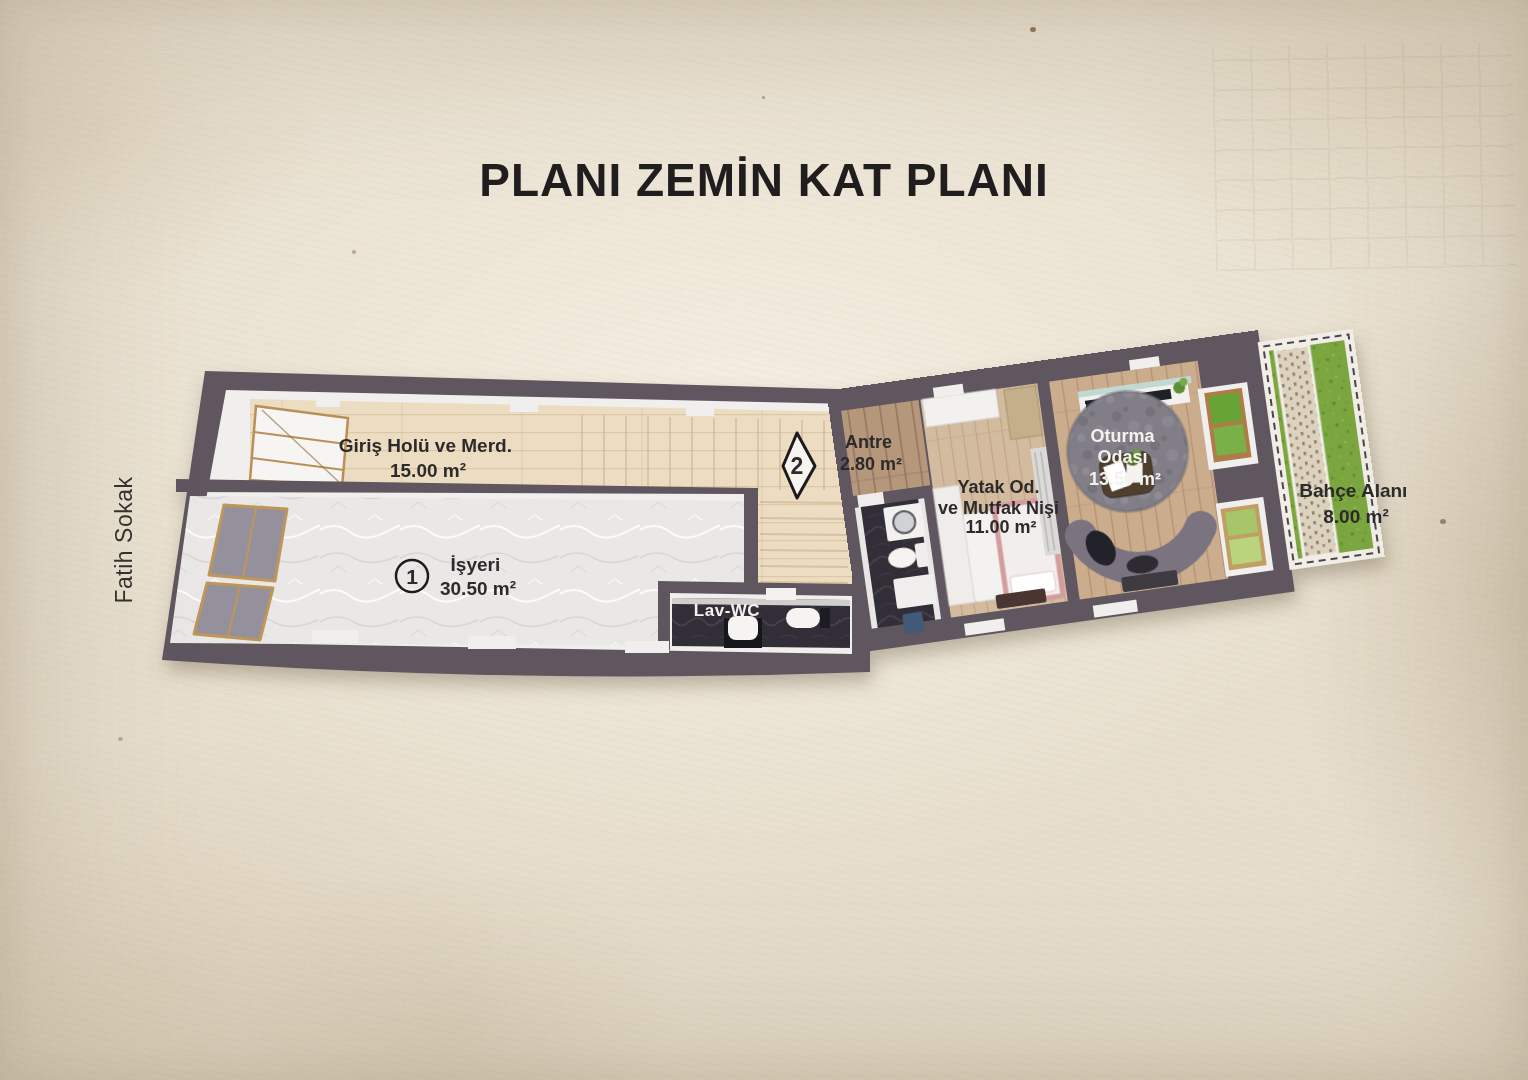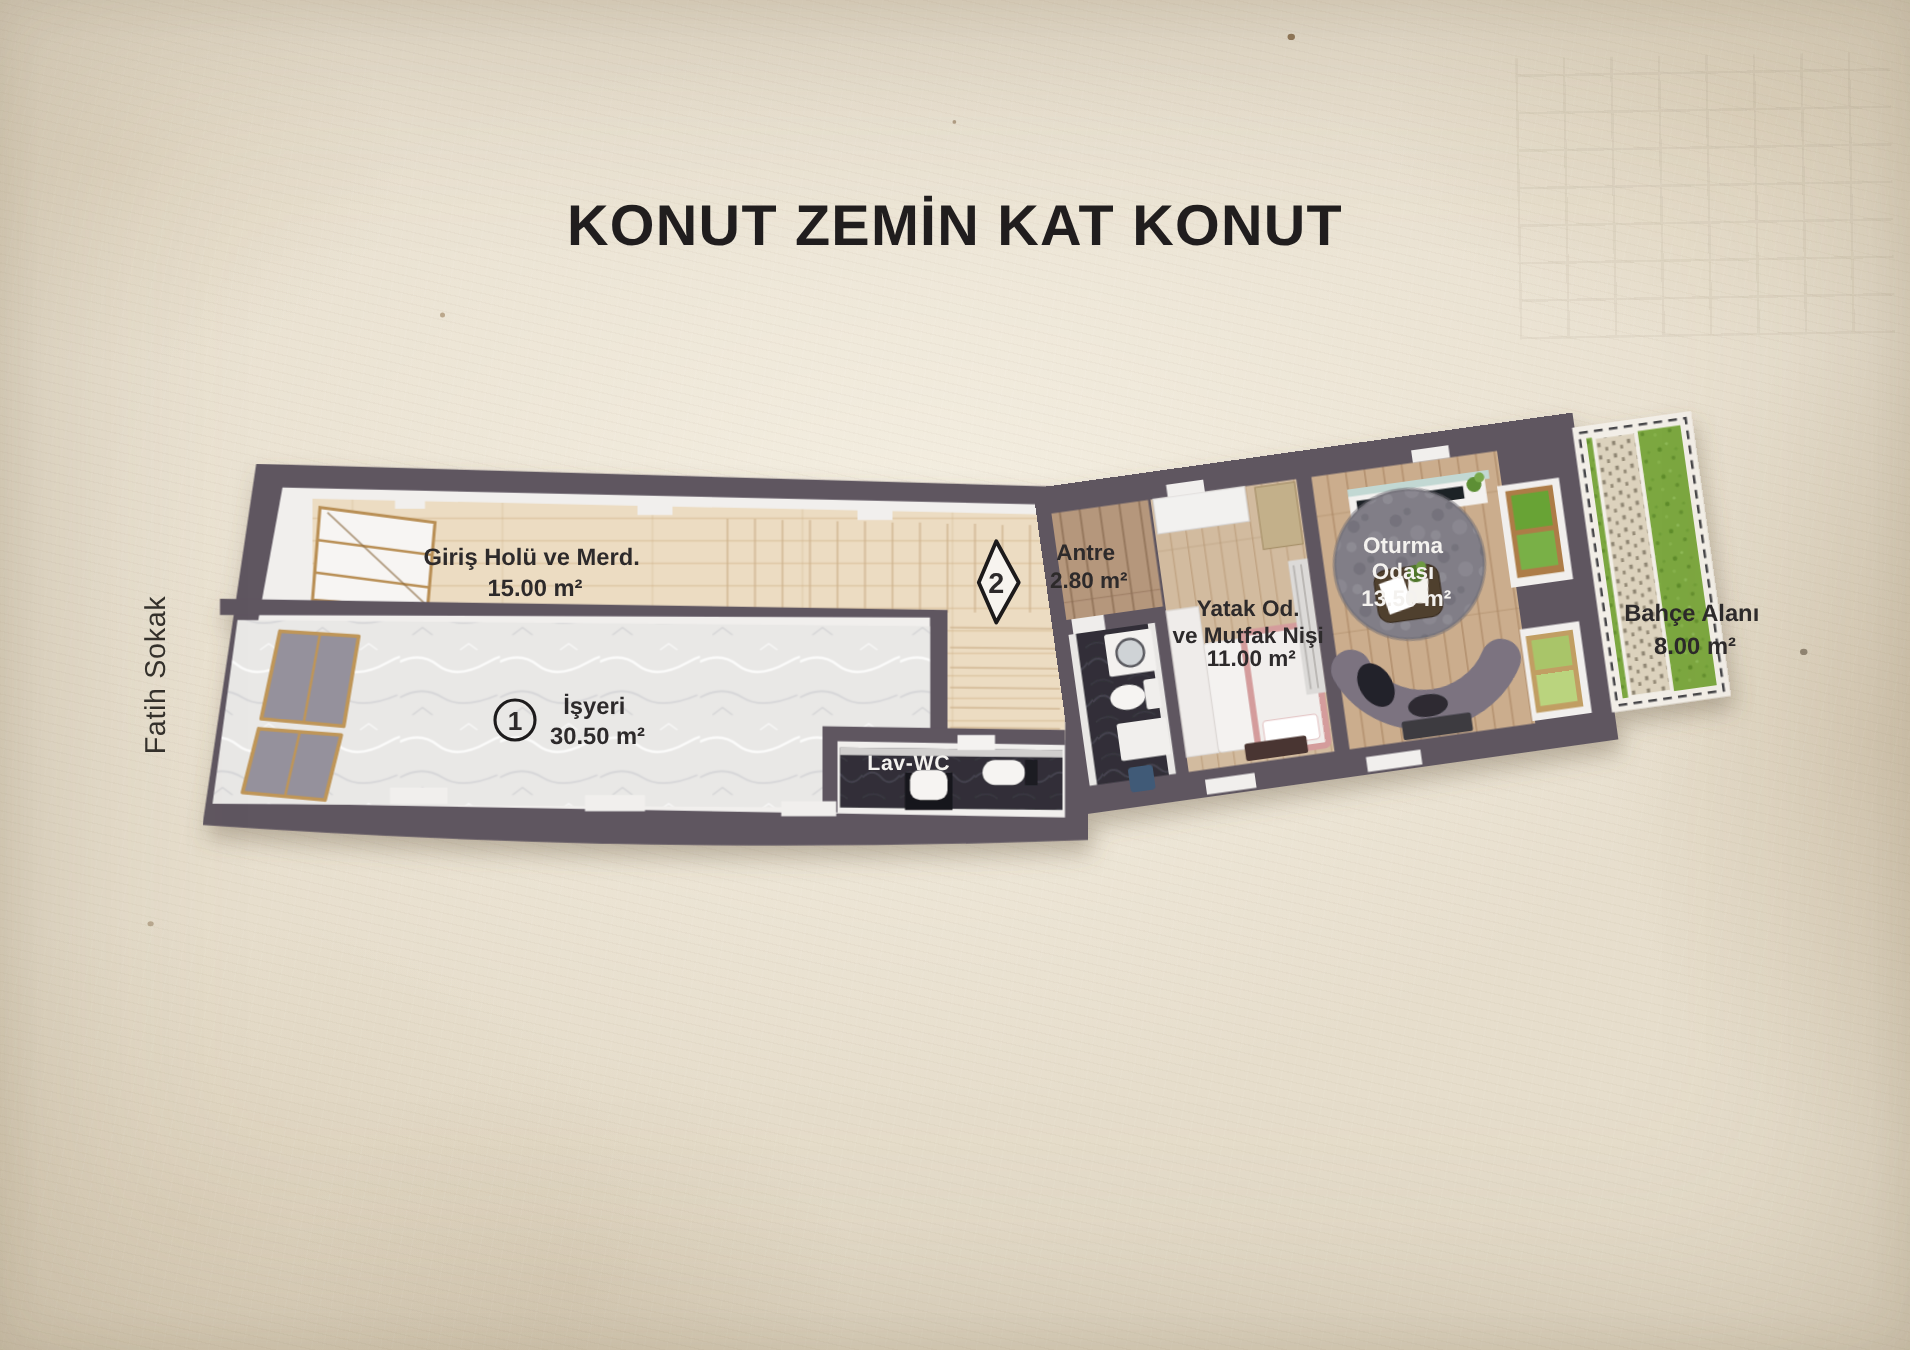--- a/index.html
+++ b/index.html
@@ -41,21 +41,21 @@
 <body>
 
 <div class="sketch"></div>
 <div class="grain"></div>
 <div class="speck" style="left:1030px;top:27px;width:6px;height:5px;background:#6b4a26;opacity:.7"></div>
 <div class="speck" style="left:1440px;top:519px;width:6px;height:5px;background:#473a2a;opacity:.5"></div>
 <div class="speck" style="left:352px;top:250px;width:4px;height:4px;background:#8a6a44;opacity:.5"></div>
 <div class="speck" style="left:118px;top:737px;width:5px;height:4px;background:#7a5c38;opacity:.4"></div>
 <div class="speck" style="left:762px;top:96px;width:3px;height:3px;background:#6b4a26;opacity:.45"></div>
 
-<div class="page-title">KONUT ZEMİN KAT KONUT</div>
+<div class="page-title">PLANI ZEMİN KAT PLANI</div>
 <div class="street-label">Fatih Sokak</div>
 
 <svg class="plan" width="1528" height="1080" viewBox="0 0 1528 1080">
   <defs>
     <filter id="planShadow" x="-10%" y="-10%" width="120%" height="130%">
       <feDropShadow dx="3" dy="10" stdDeviation="9" flood-color="#6d5f4b" flood-opacity="0.40"></feDropShadow>
     </filter>
     <pattern id="marbleP" width="80" height="64" patternUnits="userSpaceOnUse">
       <rect width="80" height="64" fill="#e9e8e6"></rect>
       <path d="M-5,20 Q15,8 30,20 T70,18 T95,24" stroke="#ffffff" stroke-width="2" fill="none" opacity=".85"></path>

